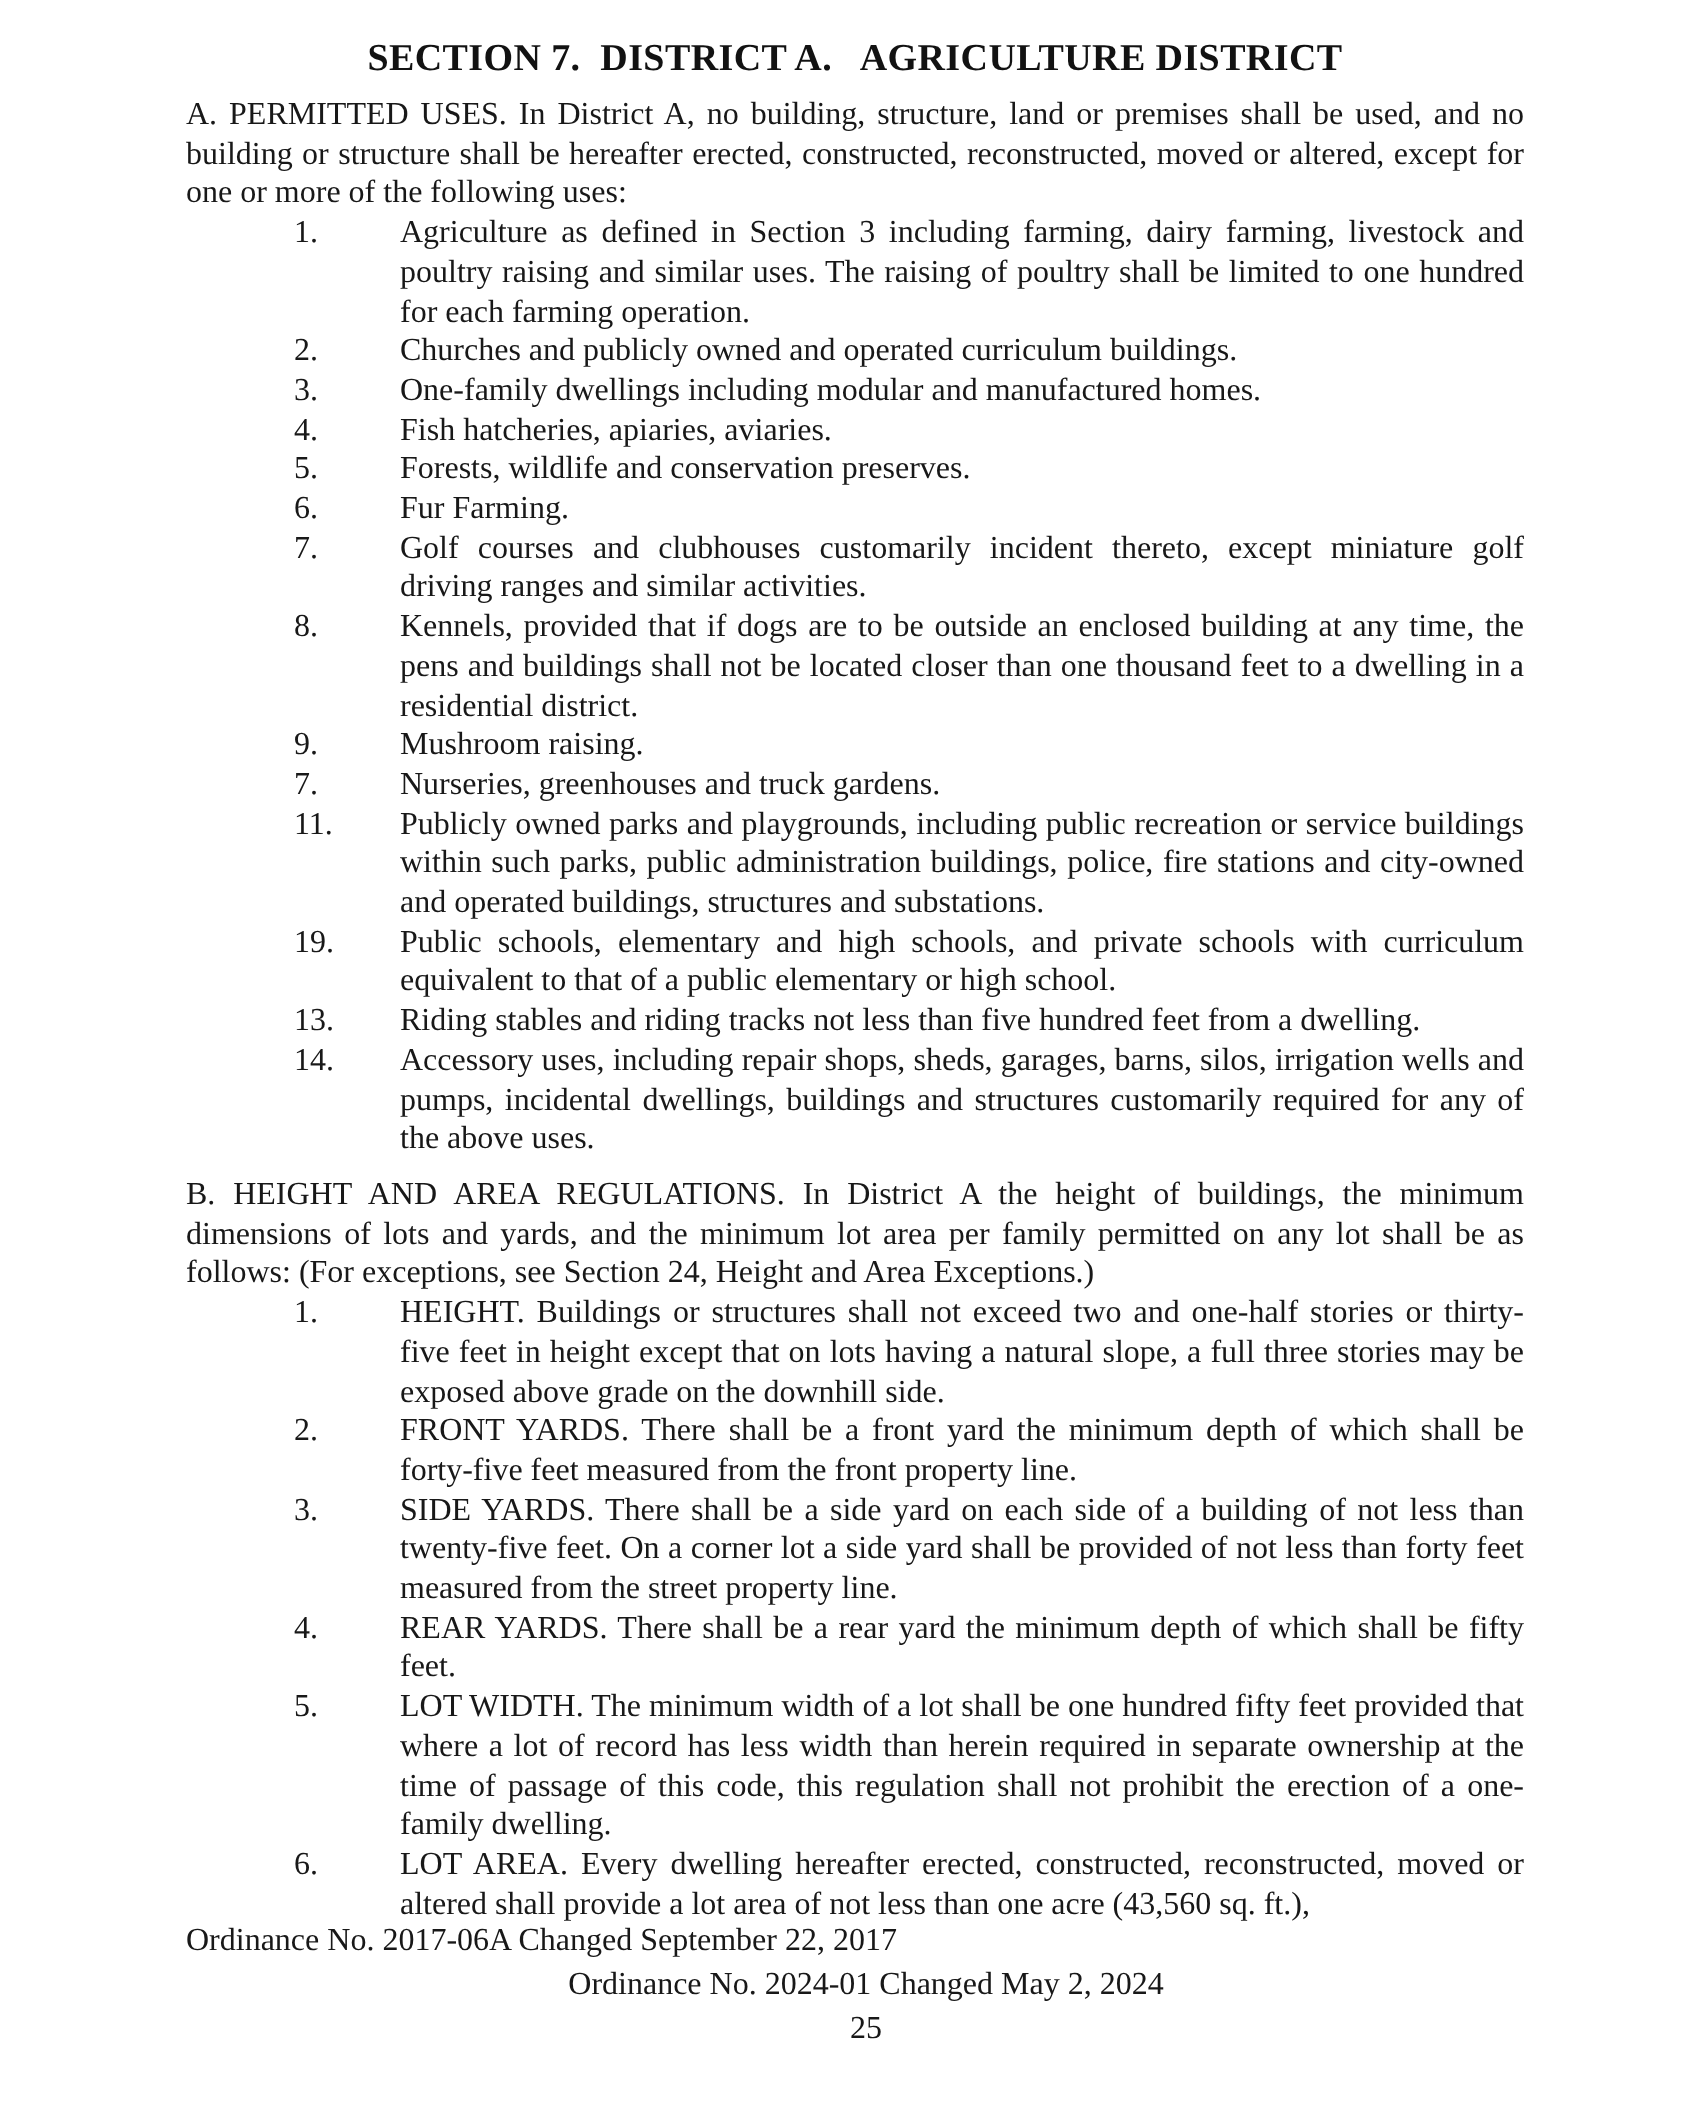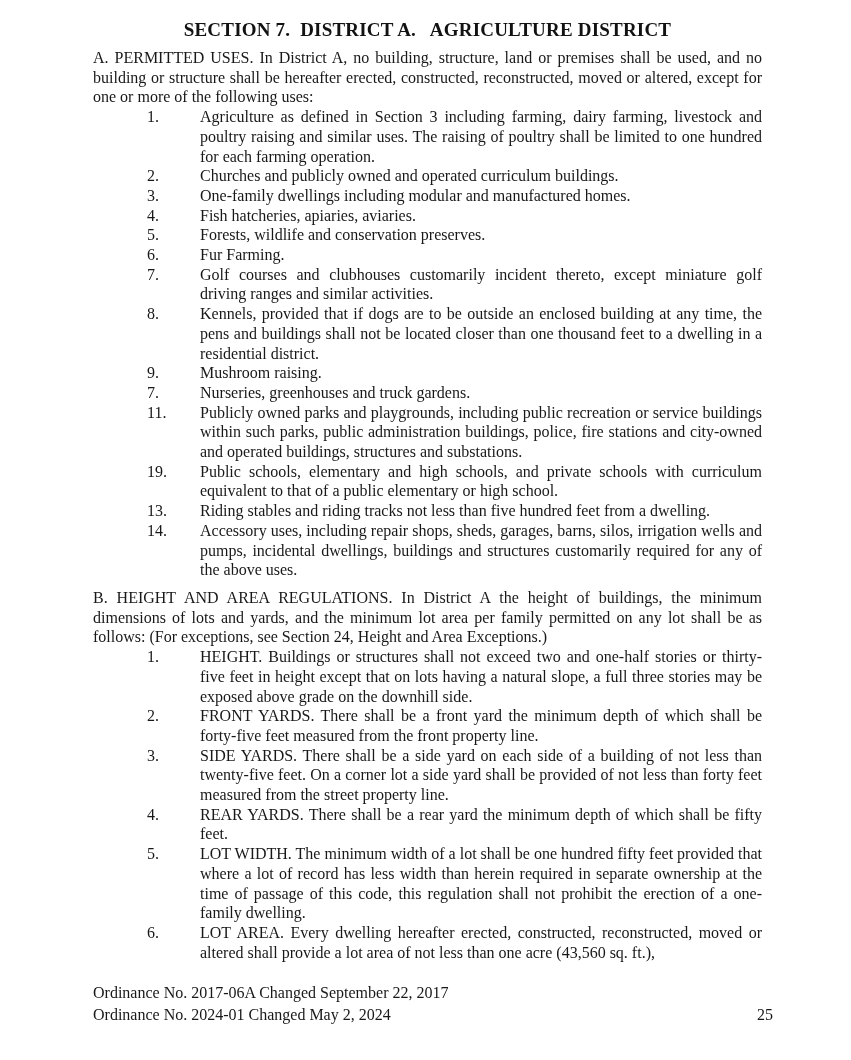--- a/index.html
+++ b/index.html
@@ -51,20 +51,21 @@
     left: 93px; right: 78px;
     bottom: 34px;
     font-size: 16px;
     line-height: 22px;
     color: #181818;
   }
   .footer-row {
     display: flex;
     justify-content: space-between;
     align-items: center;
+    flex-direction: column;
   }
 </style>
 </head>
 <body>
 
 <div class="page">
 
   <h1 class="title">SECTION 7.  DISTRICT A.   AGRICULTURE DISTRICT</h1>
 
   <p class="para">A.  PERMITTED USES.  In District A, no building, structure, land or premises shall be used, and no building or structure shall be hereafter erected, constructed, reconstructed, moved or altered, except for one or more of the following uses:</p>

